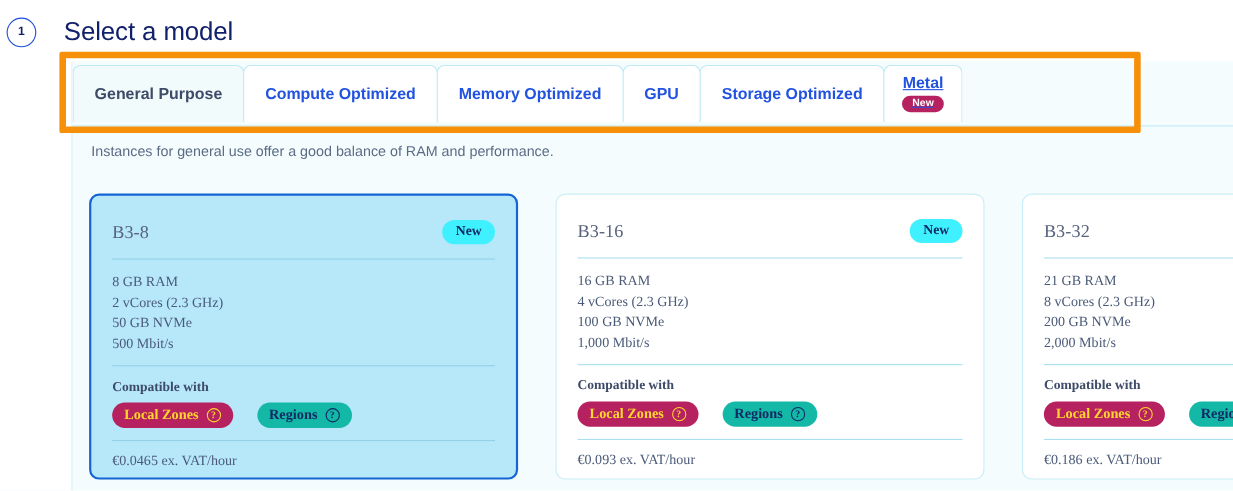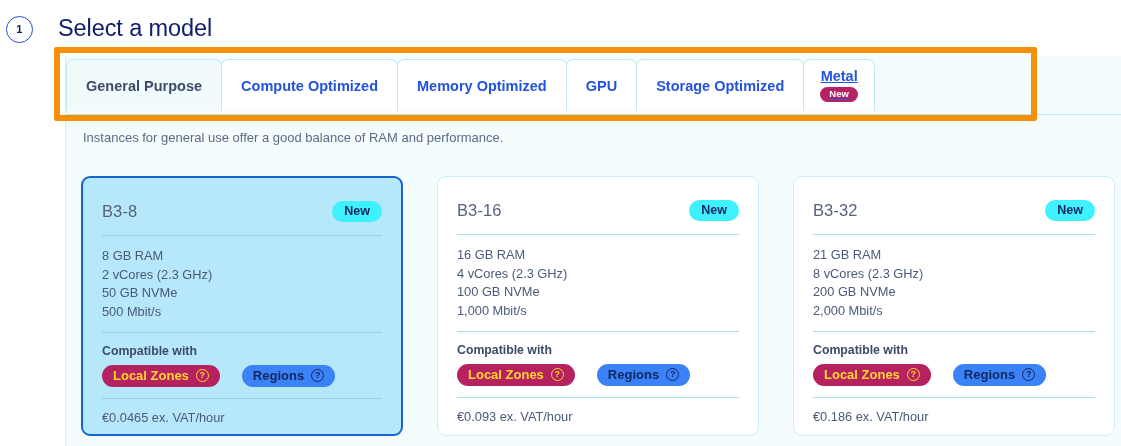--- a/index.html
+++ b/index.html
@@ -141,28 +141,29 @@
 
   
   .cards {
     position: absolute;
     left: 15px;
     top: 120px;
     display: flex;
     gap: 34px;
   }
   .card {
-    width: 322px;
+    width: 390px;
     height: 260px;
     box-sizing: border-box;
     border-radius: 9px;
     border: 1.4px solid #c9eef8;
     background: #ffffff;
     padding: 20px 19px 0 19px;
     position: relative;
+    font-family: Liberation Serif, serif;
   }
   .card.selected {
     border: 2.2px solid #1464d4;
     background: #b7e8fa;
   }
   .card-head {
     display: flex;
     align-items: center;
     justify-content: space-between;
     height: 26px;
@@ -213,21 +214,21 @@
     border-radius: 12px;
     padding: 3px 11px 4px 11px;
     font-size: 13px;
     font-weight: bold;
   }
   .chip.local {
     background: #b6215f;
     color: #ffd62e;
   }
   .chip.regions {
-    background: #3b82f6;
+    background: #14b8a6;
     color: #102a63;
   }
   .qmark {
     width: 13px;
     height: 13px;
     border-radius: 50%;
     border: 1.3px solid currentColor;
     box-sizing: border-box;
     display: inline-flex;
     align-items: center;

